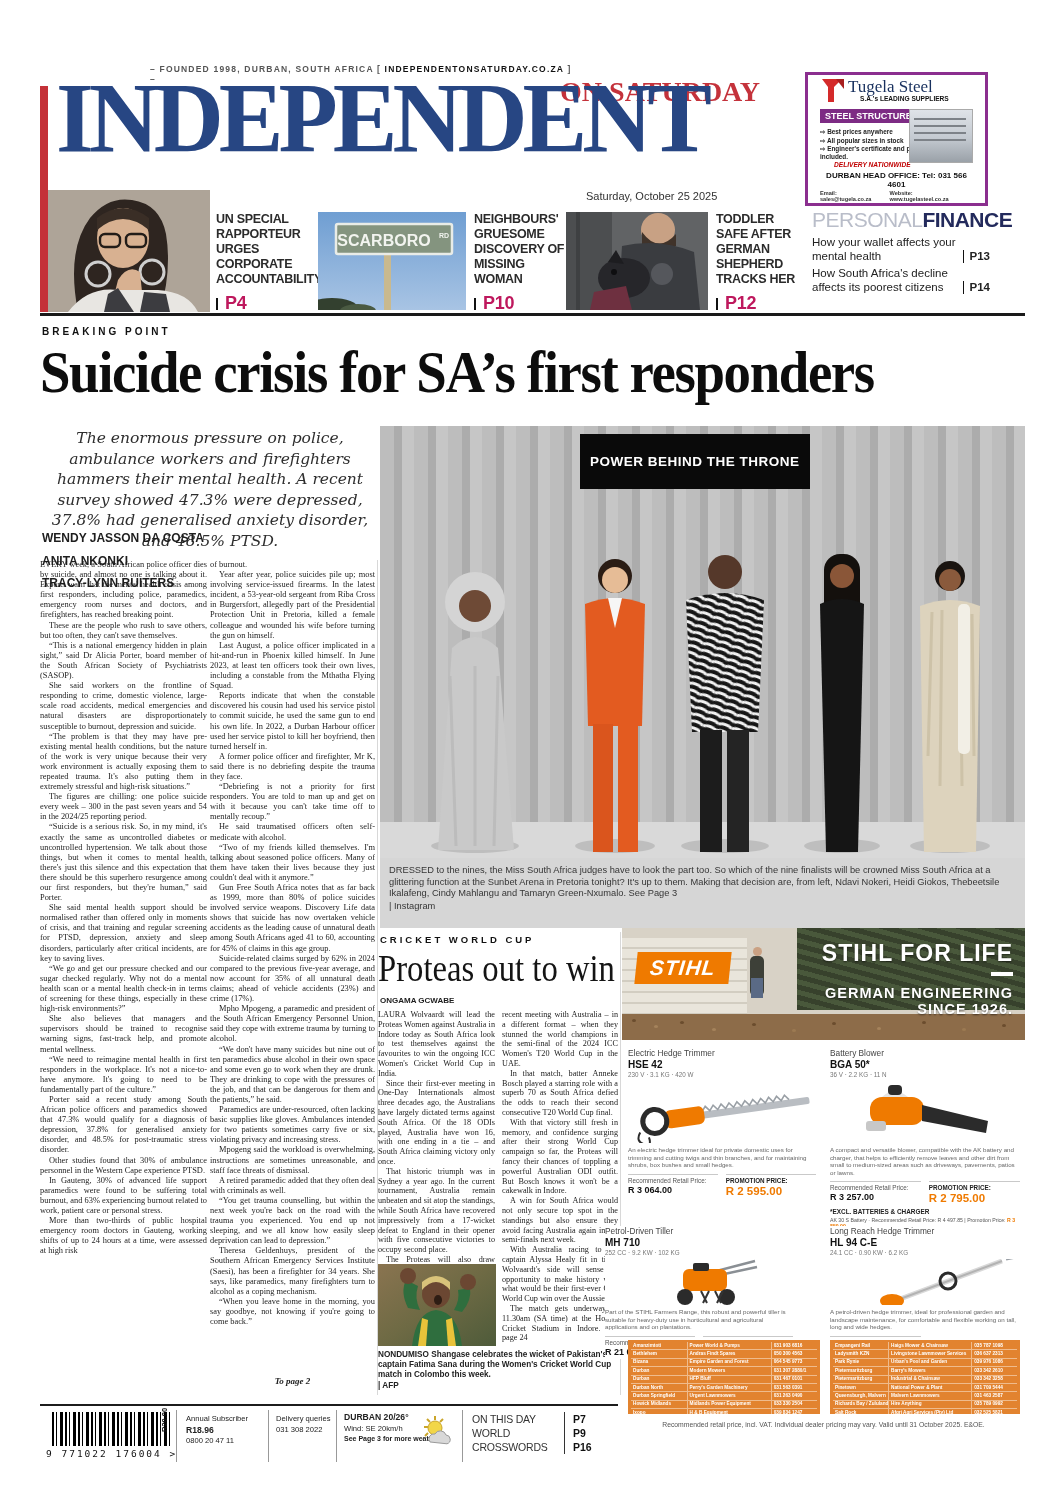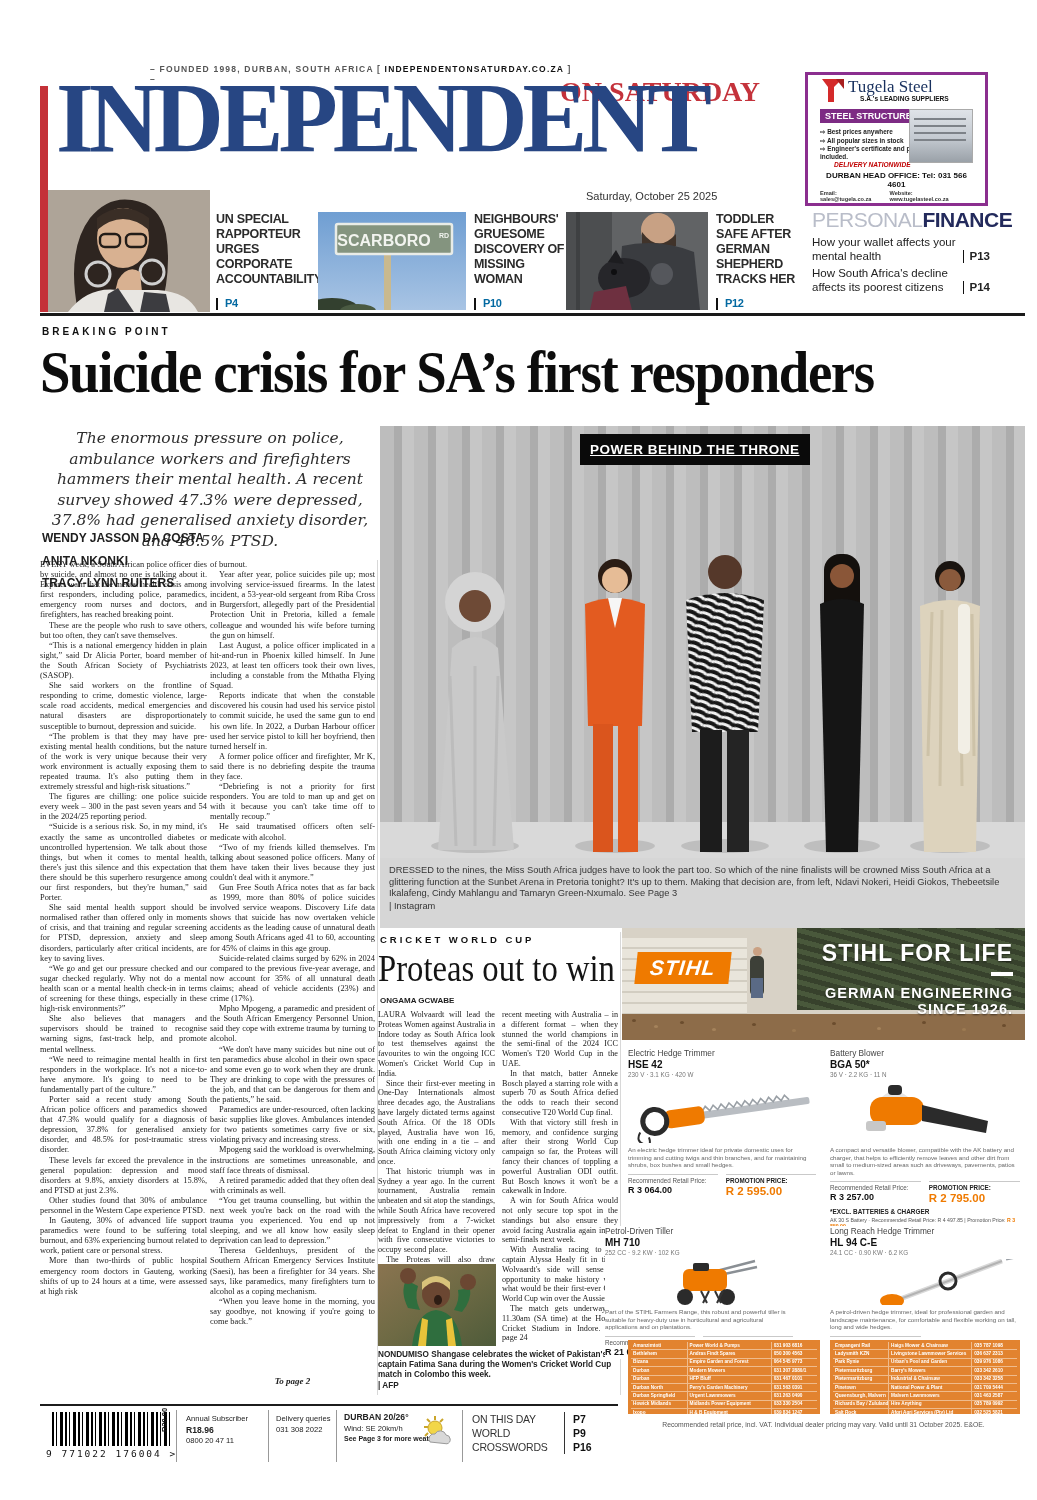--- a/index.html
+++ b/index.html
@@ -29,21 +29,21 @@
   .tug-photo:before{content:"";position:absolute;left:4px;top:8px;width:52px;height:2px;background:#7d8288;box-shadow:0 7px 0 #7d8288,0 14px 0 #7d8288,0 21px 0 #7d8288;}
   .tug-bullets{width:112px;margin-top:3px;}
   .tug-bullets p{margin:0 0 1px 0;font-size:6.4px;font-weight:700;line-height:7.6px;color:#222;}
   .tug-bullets p:before{content:"\21E8  ";color:#333;}
   .tug-delivery{font-size:6.6px;font-weight:700;font-style:italic;color:#c00000;margin-left:14px;}
   .tug-office{font-size:8px;font-weight:700;text-align:center;margin-top:3px;color:#111;}
   .tug-contact{display:flex;justify-content:space-between;font-size:5.6px;font-weight:700;color:#333;margin-top:1px;}
 
   
   .teaser{width:100px;font-weight:700;font-size:12.5px;line-height:15px;color:#2b2b2b;letter-spacing:-0.3px;}
-  .page-ref{display:flex;align-items:center;margin-top:9px;font-size:11px;font-weight:700;color:#0369a1;}
+  .page-ref{display:flex;align-items:center;margin-top:9px;font-size:18px;font-weight:700;color:#be185d;}
   .page-ref .bar{display:inline-block;width:2px;height:12px;background:#111;margin-right:7px;}
   .photo{overflow:hidden;}
 
   .pfinance{left:812px;top:208px;width:178px;}
   .pf-brand{font-size:21px;letter-spacing:-0.5px;white-space:nowrap;}
   .pf-light{color:#b9bdc9;font-weight:400;}
   .pf-bold{color:#232a5c;font-weight:700;}
   .pf-item{display:flex;align-items:flex-end;font-size:11.5px;line-height:13.5px;color:#222;margin-top:4px;}
   .pf-item .lbl{flex:1;}
   .pf-item .pg{font-weight:700;white-space:nowrap;border-left:1.5px solid #111;padding-left:6px;margin-left:6px;}
@@ -66,21 +66,21 @@
   .col2{left:210px;top:560px;width:165px;height:808px;}
   .continuation{left:210px;top:1376px;width:165px;text-align:center;font-family:"Liberation Serif",serif;
         font-style:italic;font-size:9px;color:#222;font-weight:bold;}
   .vrule{width:1px;background:#d8d8d8;}
 
   
   .main-photo{left:380px;top:426px;width:645px;height:432px;
         background:repeating-linear-gradient(90deg,#bdbdbd 0 14px,#acacac 14px 22px,#c6c6c6 22px 34px);}
   .main-photo svg{position:absolute;left:0;top:0;}
   .photo-banner{position:absolute;left:200px;top:8px;background:#0a0a0a;color:#fff;font-size:13.5px;
-        font-weight:700;letter-spacing:0.5px;padding:8px 10px;text-decoration:underline;}
+        font-weight:700;letter-spacing:0.5px;padding:20px 10px;}
   .main-caption{left:380px;top:858px;width:645px;height:70px;background:#d6d6d6;box-sizing:border-box;
         padding:7px 9px;font-size:9.3px;line-height:11.6px;color:#363636;font-weight:500;}
   .credit{margin-top:1px;}
 
   
   .cricket-kicker{left:380px;top:934px;font-size:9.5px;}
   .cricket-headline{left:378px;top:946px;font-family:"Liberation Serif",serif;font-weight:400;
         font-size:38px;color:#141414;transform:scaleX(.86);transform-origin:left top;white-space:nowrap;}
   .cricket-byline{left:380px;top:996px;font-size:8px;font-weight:700;color:#1c1c1c;}
   .ccol{overflow:hidden;}
@@ -297,21 +297,20 @@
       <p>“This is a national emergency hidden in plain sight,” said Dr Alicia Porter, board member of the South African Society of Psychiatrists (SASOP).</p>
       <p>She said workers on the frontline of responding to crime, domestic violence, large-scale road accidents, medical emergencies and natural disasters are disproportionately susceptible to burnout, depression and suicide.</p>
       <p>“The problem is that they may have pre-existing mental health conditions, but the nature of the work is very unique because their very work environment is actually exposing them to repeated trauma. It's also putting them in extremely stressful and high-risk situations.”</p>
       <p>The figures are chilling: one police suicide every week – 300 in the past seven years and 54 in the 2024/25 reporting period.</p>
       <p>“Suicide is a serious risk. So, in my mind, it's exactly the same as uncontrolled diabetes or uncontrolled hypertension. We talk about those things, but when it comes to mental health, there's just this silence and this expectation that there should be this superhero resurgence among our first responders, but they're human,” said Porter.</p>
       <p>She said mental health support should be normalised rather than offered only in moments of crisis, and that training and regular screening for PTSD, depression, anxiety and sleep disorders, particularly after critical incidents, are key to saving lives.</p>
       <p>“We go and get our pressure checked and our sugar checked regularly. Why not do a mental health scan or a mental health check-in in terms of screening for these things, especially in these high-risk environments?”</p>
       <p>She also believes that managers and supervisors should be trained to recognise warning signs, fast-track help, and promote mental wellness.</p>
       <p>“We need to reimagine mental health in first responders in the workplace. It's not a nice-to-have anymore. It's going to need to be fundamentally part of the culture.”</p>
       <p>Porter said a recent study among South African police officers and paramedics showed that 47.3% would qualify for a diagnosis of depression, 37.8% for generalised anxiety disorder, and 48.5% for post-traumatic stress disorder.</p>
-      <p>These levels far exceed the prevalence in the general population: depression and mood disorders at 9.8%, anxiety disorders at 15.8%, and PTSD at just 2.3%.</p>
       <p>Other studies found that 30% of ambulance personnel in the Western Cape experience PTSD.</p>
       <p>In Gauteng, 30% of advanced life support paramedics were found to be suffering total burnout, and 63% experiencing burnout related to work, patient care or personal stress.</p>
       <p>More than two-thirds of public hospital emergency room doctors in Gauteng, working shifts of up to 24 hours at a time, were assessed at high risk</p>
     </div>
   <div class="abs bodycol col2">
       <p>of burnout.</p>
       <p>Year after year, police suicides pile up; most involving service-issued firearms. In the latest incident, a 53-year-old sergeant from Riba Cross in Burgersfort, allegedly part of the Presidential Protection Unit in Pretoria, killed a female colleague and wounded his wife before turning the gun on himself.</p>
       <p>Last August, a police officer implicated in a hit-and-run in Phoenix killed himself. In June 2023, at least ten officers took their own lives, including a constable from the Mthatha Flying Squad.</p>
       <p>Reports indicate that when the constable discovered his cousin had used his service pistol to commit suicide, he used the same gun to end his own life. In 2022, a Durban Harbour officer used her service pistol to kill her boyfriend, then turned herself in.</p>
       <p>A former police officer and firefighter, Mr K, said there is no debriefing despite the trauma they face.</p>
@@ -384,21 +383,21 @@
     <span>DRESSED to the nines, the Miss South Africa judges have to look the part too. So which of the nine finalists will be crowned Miss South Africa at a glittering function at the Sunbet Arena in Pretoria tonight? It's up to them. Making that decision are, from left, Ndavi Nokeri, Heidi Giokos, Thebeetsile Ikalafeng, Cindy Mahlangu and Tamaryn Green-Nxumalo. See Page 3</span>
     <div class="credit">| Instagram</div>
   </div>
 
   <div class="abs kicker cricket-kicker">CRICKET WORLD CUP</div>
   <div class="abs cricket-headline">Proteas out to win</div>
   <div class="abs cricket-byline">ONGAMA GCWABE</div>
   <div class="abs ccol ccol1">
       <p>LAURA Wolvaardt will lead the Proteas Women against Australia in Indore today as South Africa look to test themselves against the favourites to win the ongoing ICC Women's Cricket World Cup in India.</p>
       <p>Since their first-ever meeting in One-Day Internationals almost three decades ago, the Australians have largely dictated terms against South Africa. Of the 18 ODIs played, Australia have won 16, with one ending in a tie – and South Africa claiming victory only once.</p>
-      <p>That historic triumph was in Sydney a year ago. In the current tournament, Australia remain unbeaten and sit atop the standings, while South Africa have recovered impressively from a 7-wicket defeat to England in their opener with five consecutive victories to occupy second place.</p>
+      <p>That historic triumph was in Sydney a year ago. In the current tournament, Australia remain unbeaten and sit atop the standings, while South Africa have recovered impressively from a 17-wicket defeat to England in their opener with five consecutive victories to occupy second place.</p>
       <p>The Proteas will also draw inspiration from their most</p>
     </div>
   <div class="abs ccol ccol2">
       <p>recent meeting with Australia – in a different format – when they stunned the world champions in the semi-final of the 2024 ICC Women's T20 World Cup in the UAE.</p>
       <p>In that match, batter Anneke Bosch played a starring role with a superb 70 as South Africa defied the odds to reach their second consecutive T20 World Cup final.</p>
       <p>With that victory still fresh in memory, and confidence surging after their strong World Cup campaign so far, the Proteas will fancy their chances of toppling a powerful Australian ODI outfit. But Bosch knows it won't be a cakewalk in Indore.</p>
       <p>A win for South Africa would not only secure top spot in the standings but also ensure they avoid facing Australia again in the semi-finals next week.</p>
       <p>With Australia racing to get captain Alyssa Healy fit in time, Wolvaardt's side will sense an opportunity to make history with what would be their first-ever ODI World Cup win over the Aussies.</p>
       <p>The match gets underway at 11.30am (SA time) at the Holkar Cricket Stadium in Indore. See page 24</p>
     </div>

